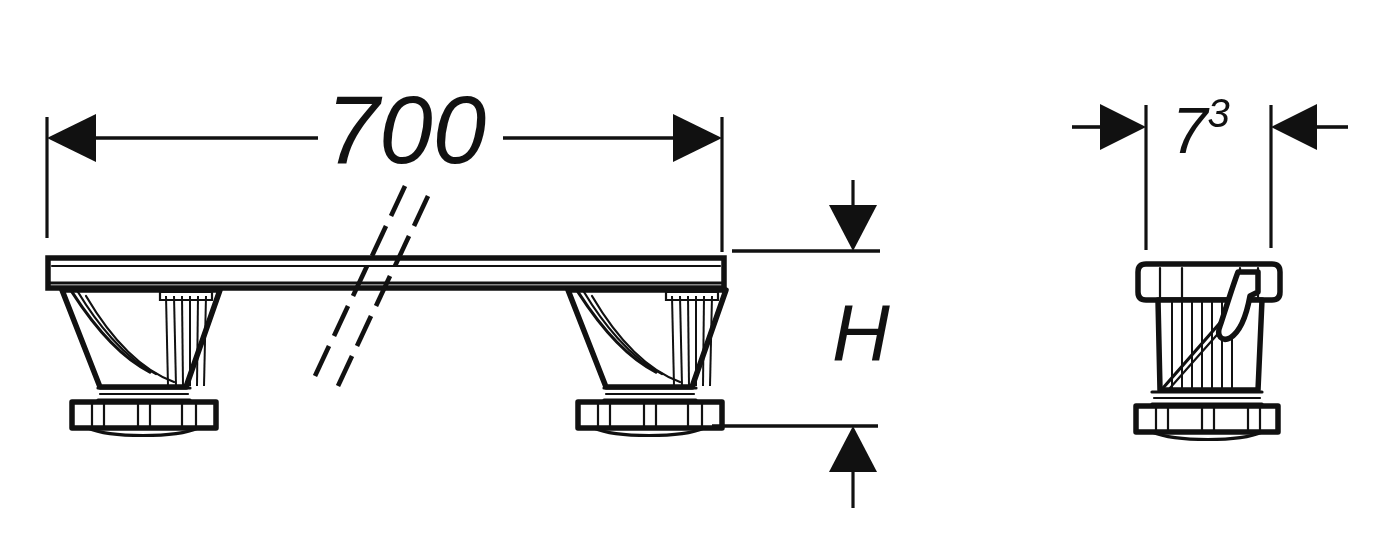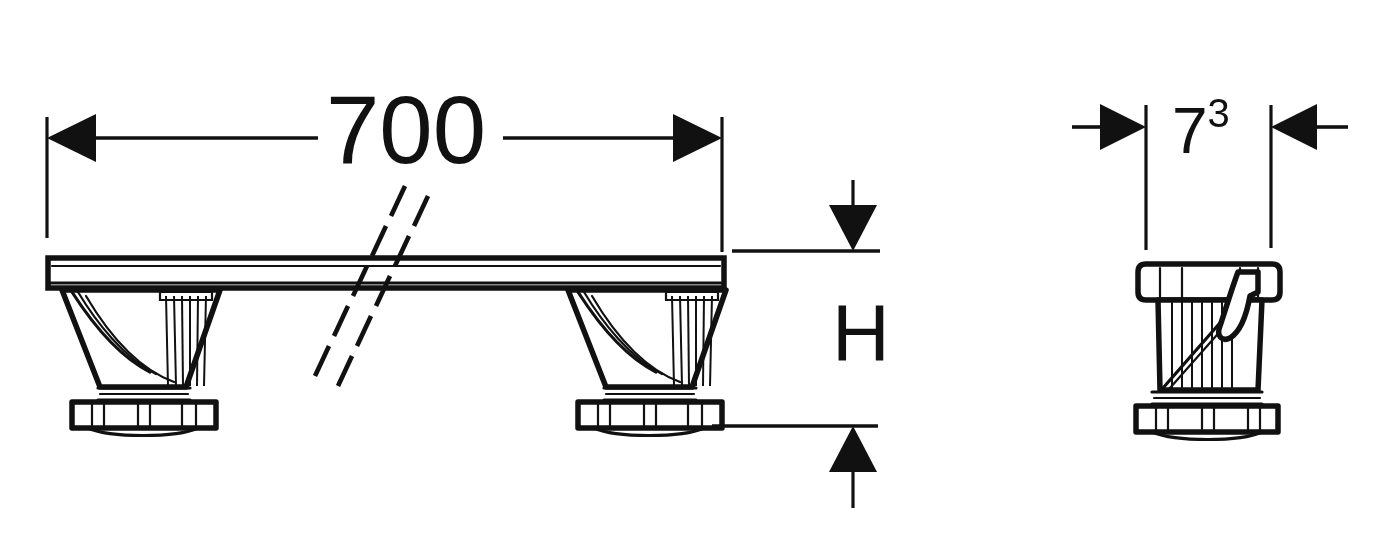--- a/index.html
+++ b/index.html
@@ -10,20 +10,21 @@
   }
   body {
     font-family: "Liberation Sans", sans-serif;
   }
   #stage {
     position: relative;
     width: 1400px;
     height: 538px;
     background: #ffffff;
     overflow: hidden;
+    font-style: italic;
   }
   #drawing {
     position: absolute;
     left: 0;
     top: 0;
     width: 1400px;
     height: 538px;
     display: block;
   }
   .dim-text {

